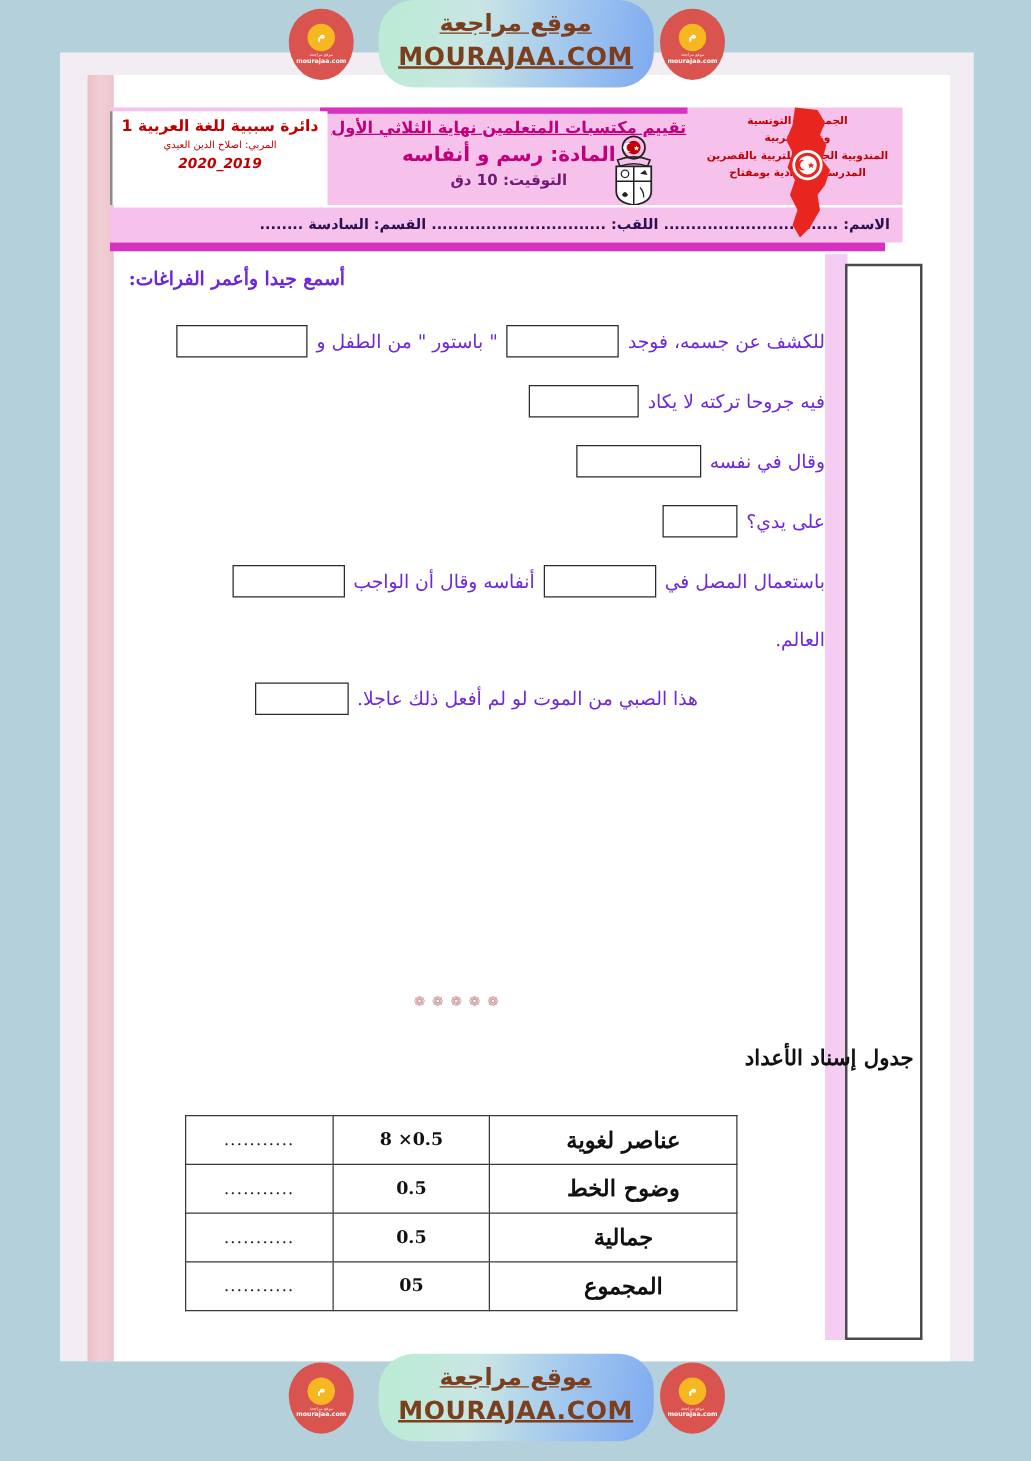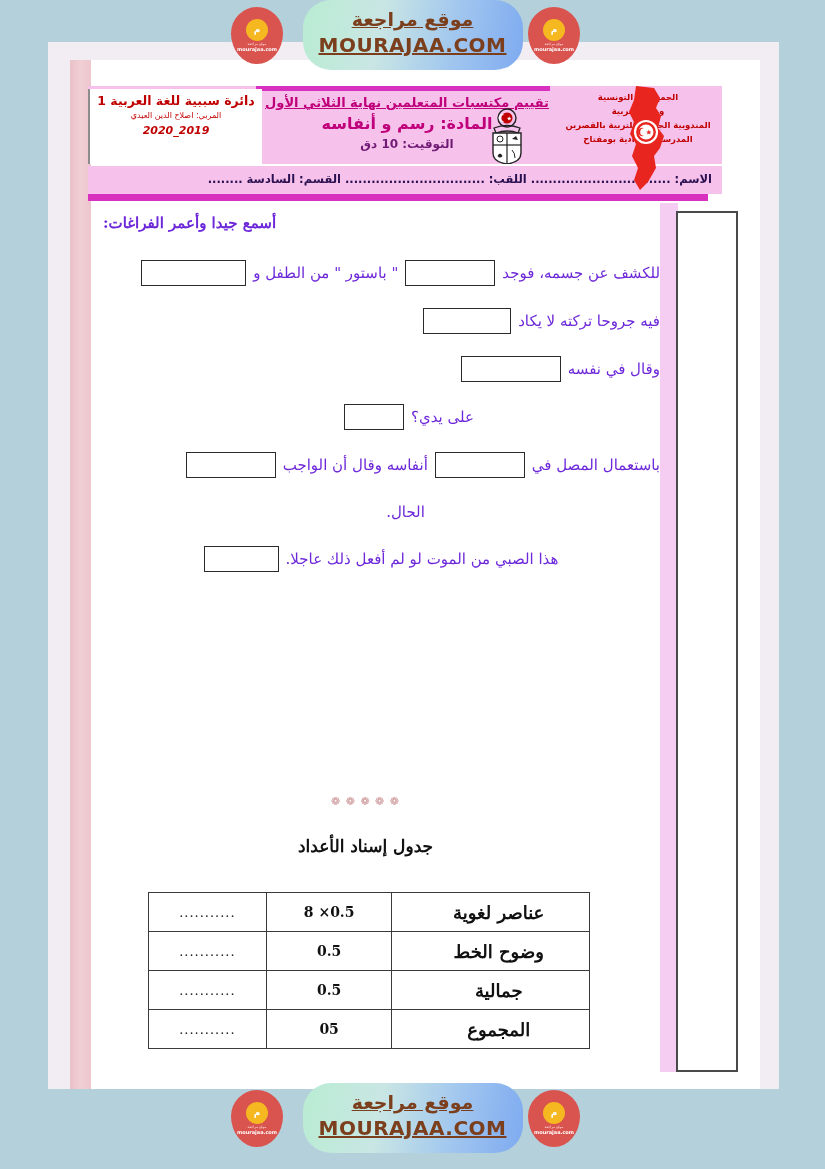--- a/index.html
+++ b/index.html
@@ -274,21 +274,21 @@
     display: flex;
     flex-direction: row;
     align-items: center;
     justify-content: flex-start;
     font-size: 15px;
     line-height: 24px;
     margin-bottom: 22px;
     white-space: nowrap;
   }
   .qline.right    { justify-content: flex-start; }
-  .qline.leftward { justify-content: center; padding-left: 8px; margin-left: 48px; }
+  .qline.leftward { justify-content: flex-start; padding-left: 8px; margin-left: 48px; }
   .qline.center   { justify-content: center; }
 
   .blank {
     display: inline-block;
     border: 1.5px solid #2b2b2b;
     background: #fff;
     height: 26px;
     margin: 0 7px;
     flex: none;
   }
@@ -311,21 +311,20 @@
     letter-spacing: 1px;
     font-size: 11px;
     color: #c98e90;
   }
   .ornament span { margin: 0 -1px; }
 
   .table-title {
     position: absolute;
     left: 0; top: 836px;
     width: 731px;
-    text-align: center;
     z-index: 18;
     direction: rtl;
     font-family: "DejaVu Serif", serif;
     font-size: 17px;
     font-weight: bold;
     color: #111;
     letter-spacing: 1px;
   }
 
   .grade-table {
@@ -486,21 +485,21 @@
   </div>
 
   <div class="qline right">
     <span class="frag">باستعمال المصل في</span>
     <span class="blank w90"></span>
     <span class="frag">أنفاسه وقال أن الواجب</span>
     <span class="blank w90"></span>
   </div>
 
   <div class="qline leftward">
-    <span class="frag">الحال.</span>
+    <span class="frag">العالم.</span>
   </div>
 
   <div class="qline center">
     <span class="frag">هذا الصبي من الموت لو لم أفعل ذلك عاجلا.</span>
     <span class="blank w75"></span>
   </div>
 
 </div>
 
 <div class="ornament">

